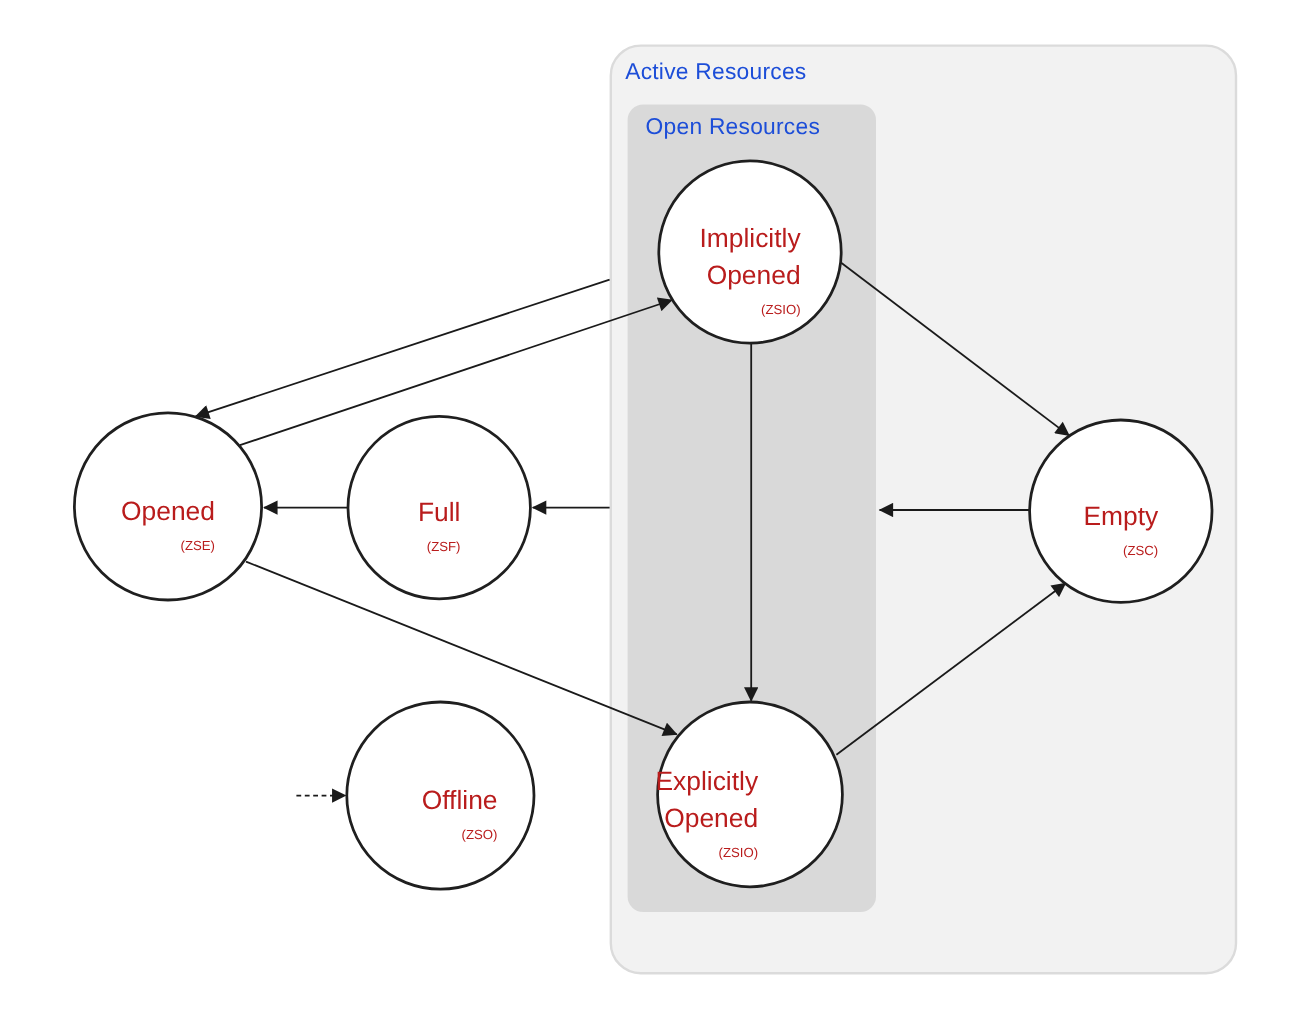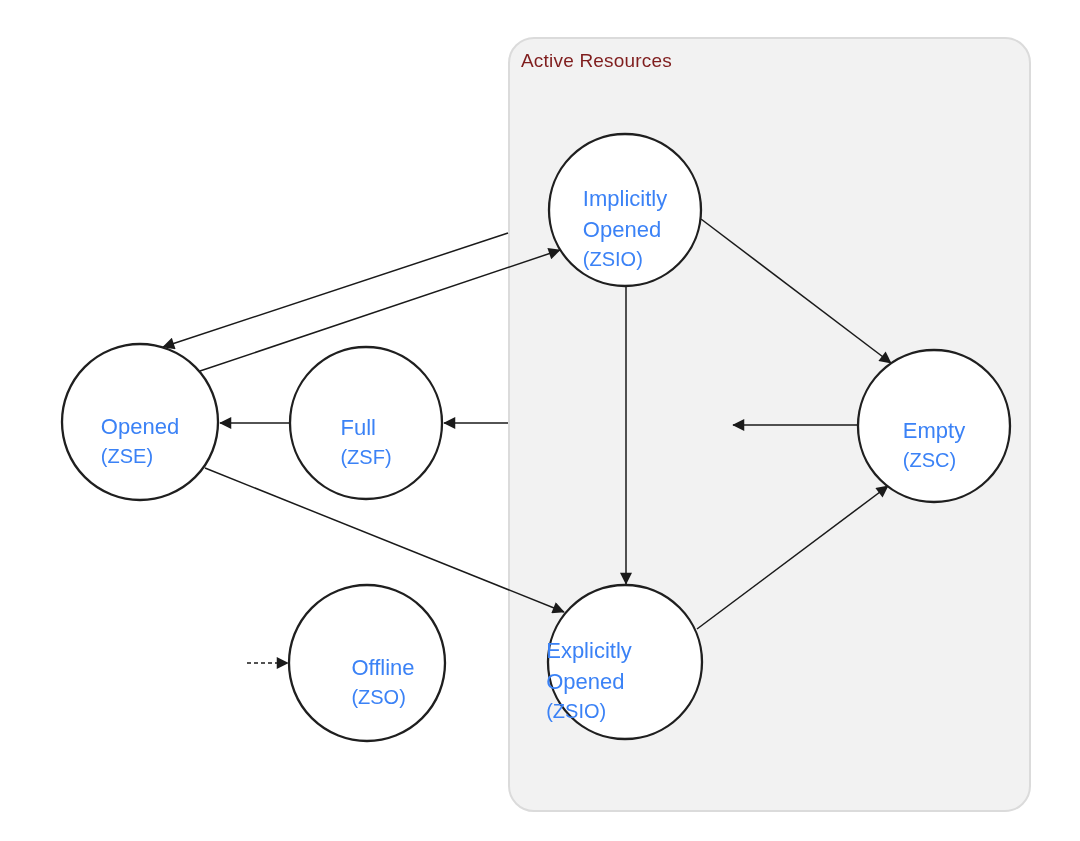--- a/index.html
+++ b/index.html
@@ -10,40 +10,43 @@
   .group-box{position:absolute;box-sizing:border-box;}
   .active-box{
     left:508px;top:37px;width:523px;height:775px;
     background:#f2f2f2;border:2px solid #dbdbdb;border-radius:26px;
   }
   .open-box{
     left:523px;top:87px;width:207px;height:673px;
     background:#d9d9d9;border-radius:13px;
   }
   .group-label{
-    position:absolute;font-size:19px;color:#7f1d1d;letter-spacing:0.2px;
+    position:absolute;font-size:19px;color:#1d4ed8;letter-spacing:0.2px;
     white-space:nowrap;
   }
   .active-box .group-label{left:11px;top:11px;}
   .open-box .group-label{left:15px;top:9px;}
   svg.layer{position:absolute;left:0;top:0;pointer-events:none;}
   .node-label{
     position:absolute;transform:translate(-50%,-50%);
-    text-align:left;color:#3b82f6;pointer-events:none;
+    text-align:right;color:#b91c1c;pointer-events:none;
   }
   .nl-main{font-size:22px;line-height:31px;white-space:nowrap;}
-  .nl-code{font-size:20px;line-height:20px;margin-top:4px;white-space:nowrap;}
+  .nl-code{font-size:11px;line-height:20px;margin-top:4px;white-space:nowrap;}
 </style>
 </head>
 <body>
 
 <div class="canvas">
 
   <div class="group-box active-box">
     <span class="group-label">Active Resources</span>
+  </div>
+  <div class="group-box open-box">
+    <span class="group-label">Open Resources</span>
   </div>
 
   <svg class="layer" width="1080" height="841" viewBox="0 0 1080 841">
     <defs>
       <marker id="ah" viewBox="0 0 10 10" refX="9.4" refY="5" markerWidth="9.5" markerHeight="8" orient="auto-start-reverse">
         <path d="M0 0 L10 5 L0 10 z" fill="#1a1a1a"></path>
       </marker>
     </defs>
 
     <g stroke="#1a1a1a" stroke-width="1.5" fill="none">

